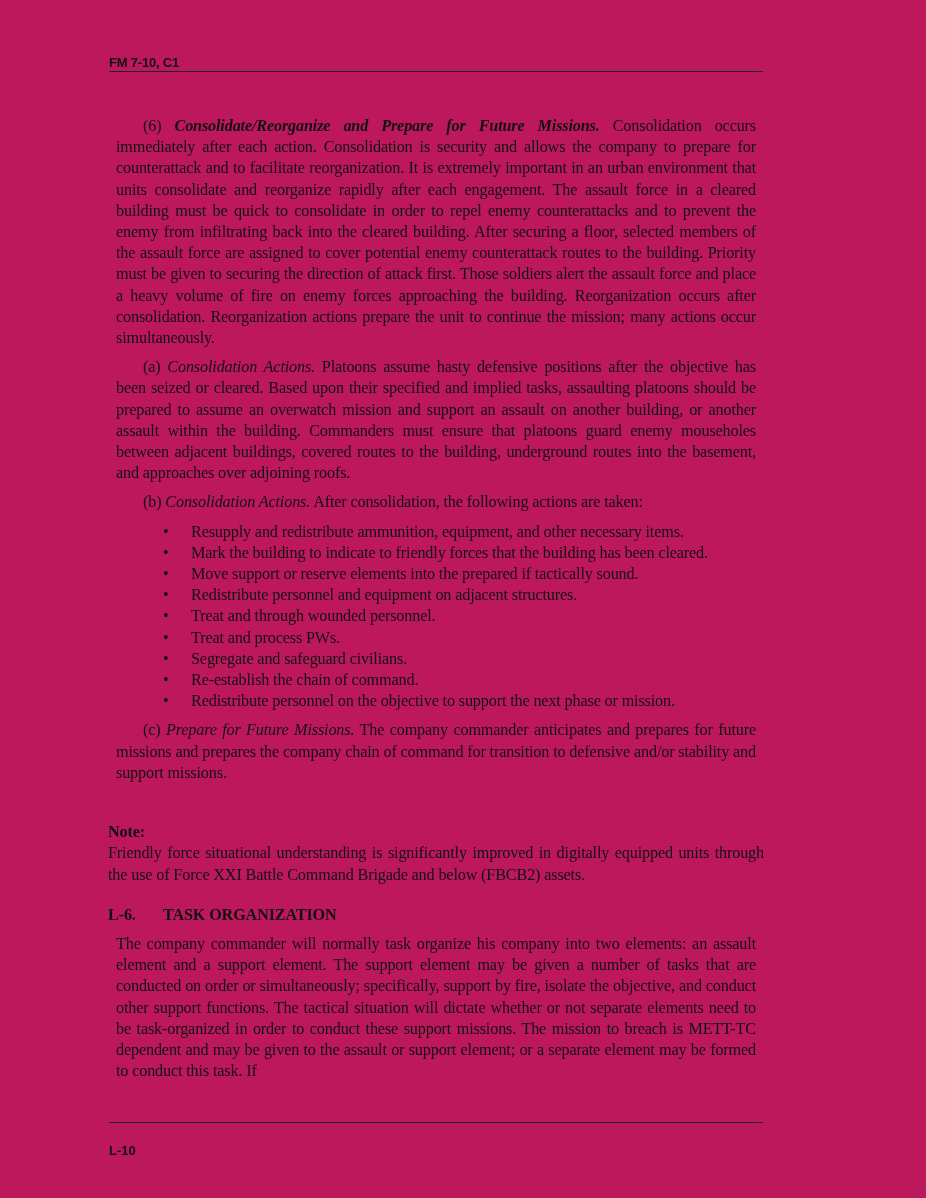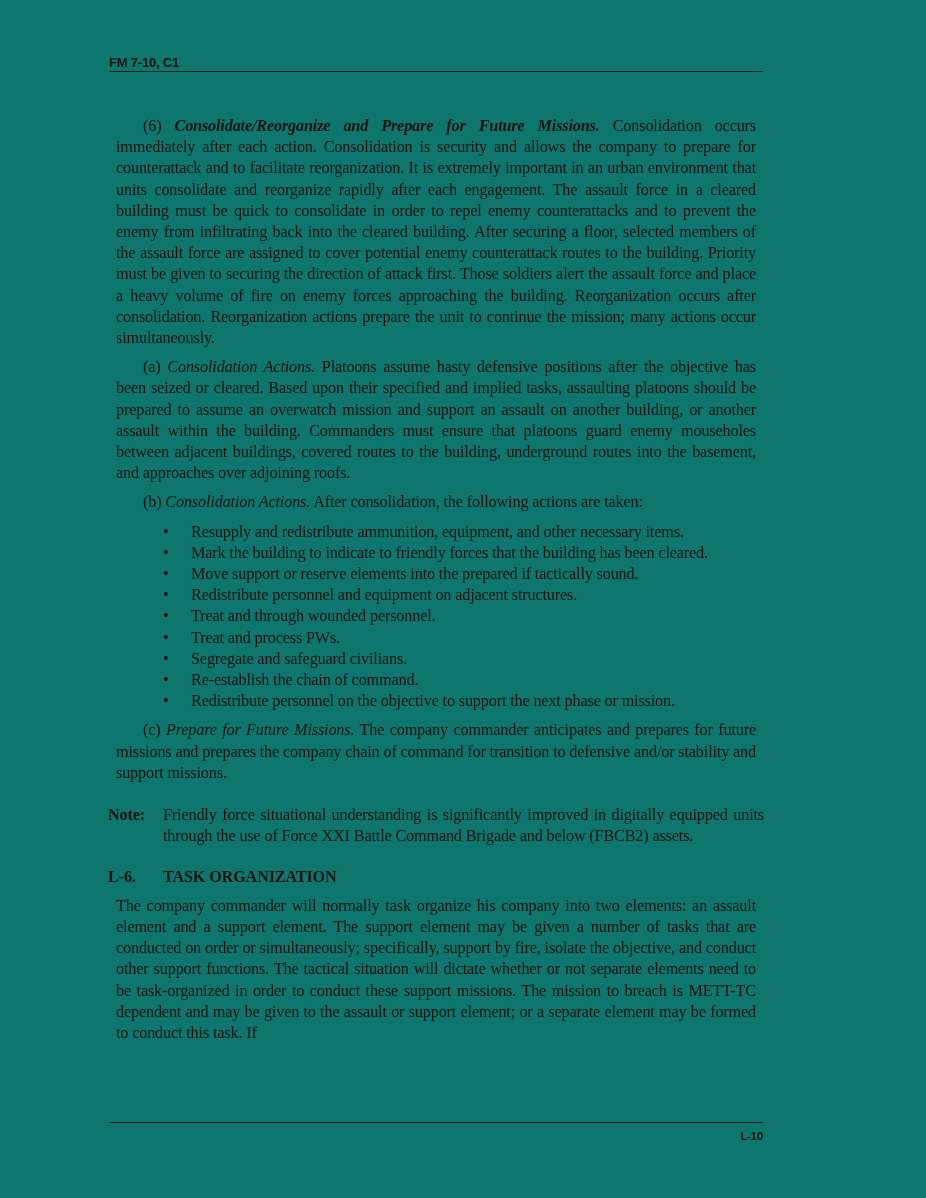--- a/index.html
+++ b/index.html
@@ -1,40 +1,40 @@
 <!DOCTYPE html>
 <html><head>
 <meta charset="utf-8">
 <style>
   html, body { margin: 0; padding: 0; background: #ffffff; }
   body { width: 926px; height: 1198px; position: relative; overflow: hidden; color: #111; }
-  .page { position: absolute; left: 0; top: 0; width: 926px; height: 1198px; background: #0f766e; }
+  .page { position: absolute; left: 0; top: 0; width: 926px; height: 1198px; background: #be185d; }
   .running-head {
     position: absolute; left: 109px; top: 56px; width: 654px;
     font-family: "Liberation Sans", sans-serif; font-weight: bold; font-size: 13px;
     letter-spacing: -0.2px; border-bottom: 1.5px solid #222; padding-bottom: 1px; line-height: 14px;
   }
   .running-foot {
     position: absolute; left: 109px; top: 1122px; width: 654px;
-    border-top: 1.5px solid #222; padding-top: 5px;
-    font-family: "Liberation Sans", sans-serif; font-weight: bold; font-size: 11px; line-height: 16px; text-align: right;
+    border-top: 1.5px solid #222; padding-top: 20px;
+    font-family: "Liberation Sans", sans-serif; font-weight: bold; font-size: 13px; line-height: 16px;
   }
   .body {
     position: absolute; left: 108px; top: 108px; width: 656px;
     font-family: "Liberation Serif", serif; font-size: 16.2px; line-height: 21.2px;
     text-align: justify; letter-spacing: -0.15px;
   }
   .body p { margin: 8px; }
   .indent { text-indent: 27px; }
   .b-i { font-weight: bold; font-style: italic; }
   .i { font-style: italic; }
   ul.bullets { list-style: none; margin: 0; padding: 0; }
   ul.bullets li { position: relative; padding-left: 83px; }
   ul.bullets li .bullet { position: absolute; left: 55px; top: 0; }
-  .note { display: flex; margin-top: 21px; }
+  .note { display: flex; margin-top: 38px; flex-direction: column; }
   .note .note-label { font-weight: bold; width: 55px; flex: none; }
   .note .note-text { flex: 1; }
   .section-heading { margin-top: 19px; font-weight: bold; display: flex; }
   .section-heading .num { width: 55px; flex: none; }
 </style>
 </head>
 <body>
 
 <div class="page">
 

